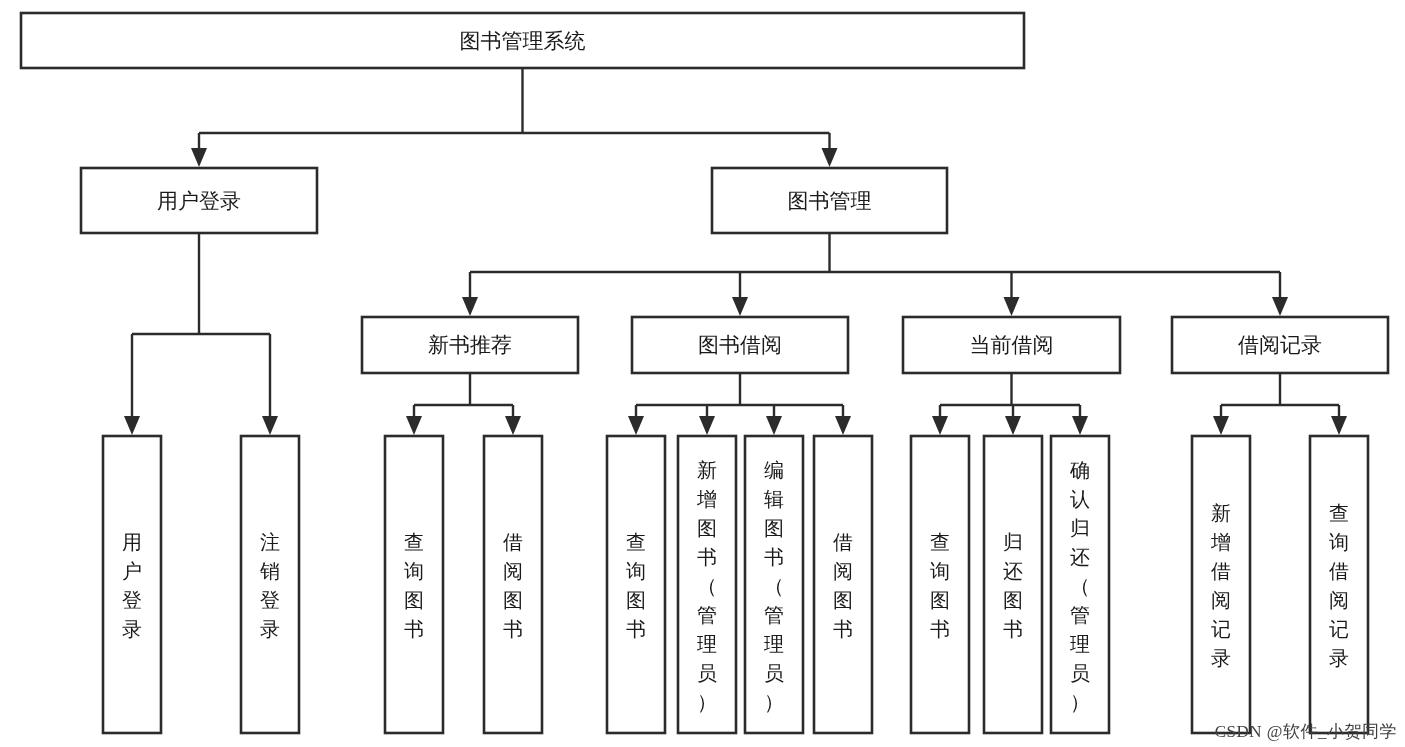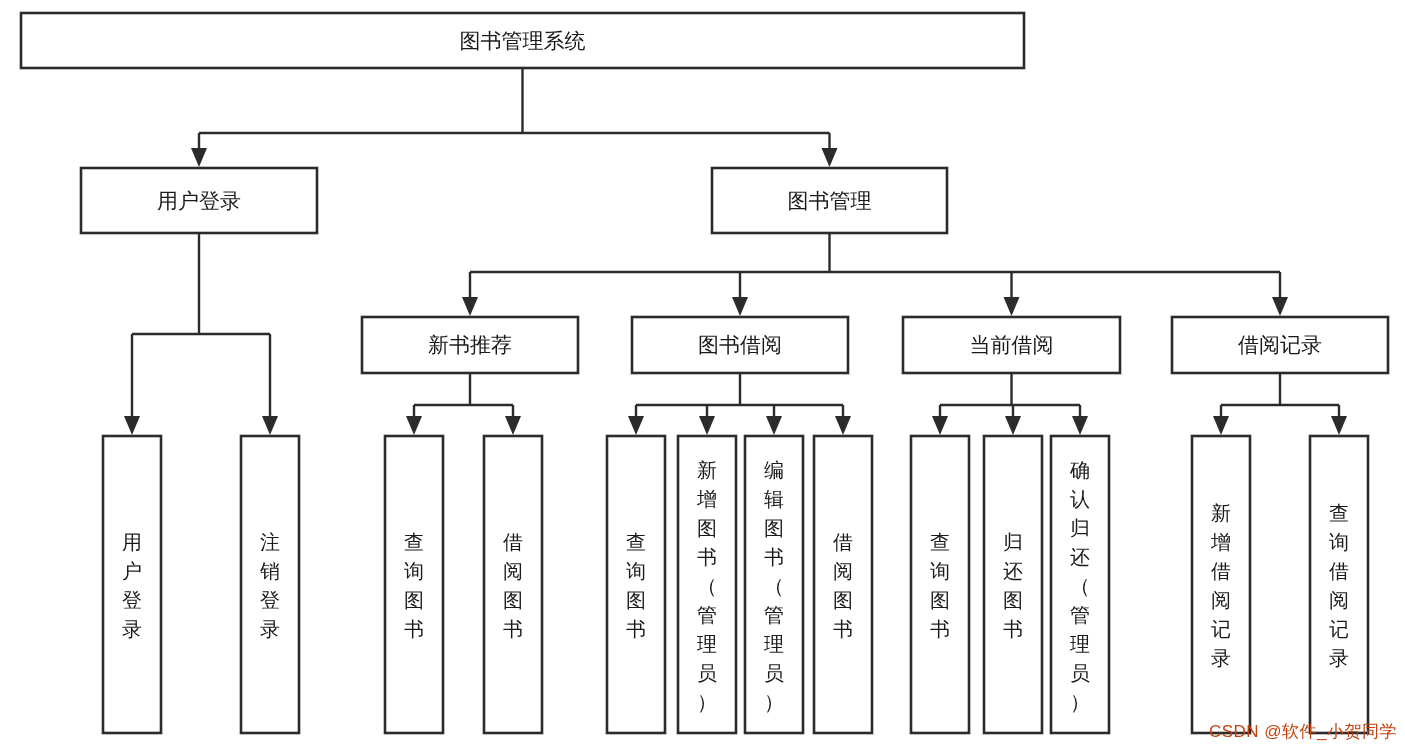--- a/index.html
+++ b/index.html
@@ -52,23 +52,23 @@
   .node-label-v {
     font-family: "DejaVu Sans", "Liberation Sans", sans-serif;
     font-size: 20px;
     fill: #1a1a1a;
     text-anchor: middle;
   }
   .watermark {
     position: absolute;
     right: 8px;
     bottom: 4px;
-    font-family: Liberation Sans, sans-serif;
+    font-family: Liberation Serif, serif;
     font-size: 17px;
-    color: #c2410c;
+    color: #404040;
     letter-spacing: 0.5px;
     white-space: nowrap;
     user-select: none;
   }
 </style>
 </head>
 <body>
 
 <div id="diagram-root">
   <svg id="tree-svg" viewBox="0 0 1405 747">

